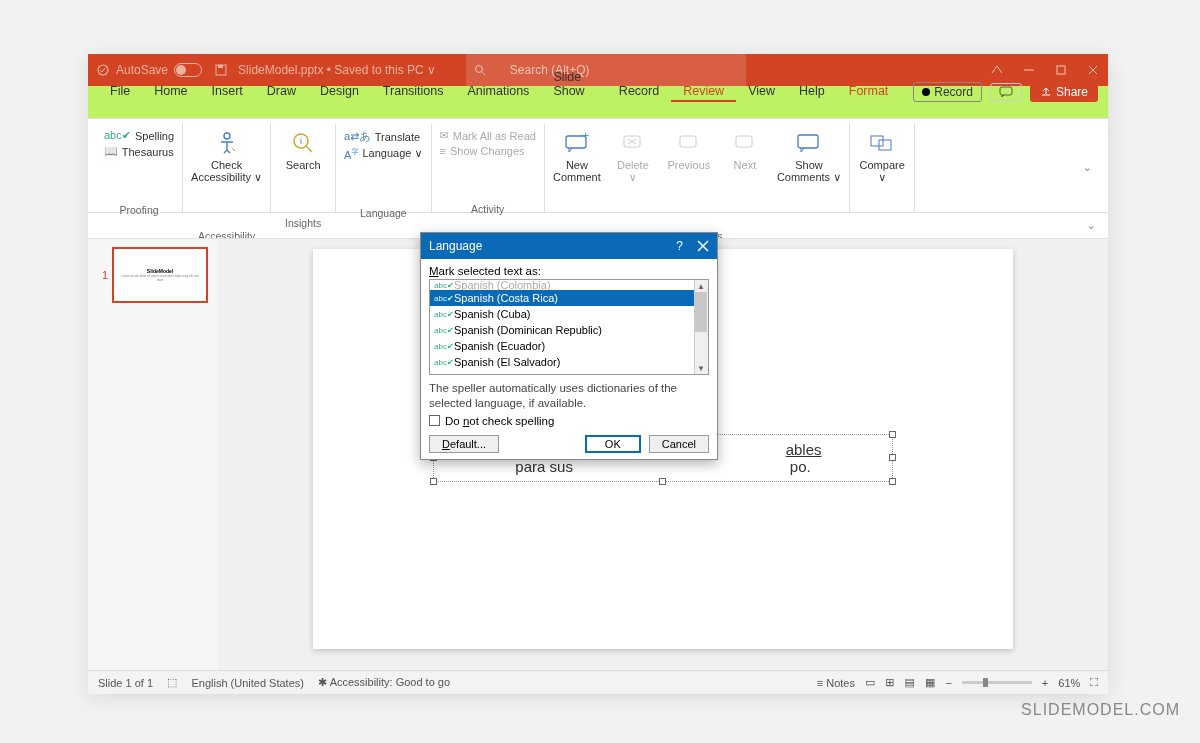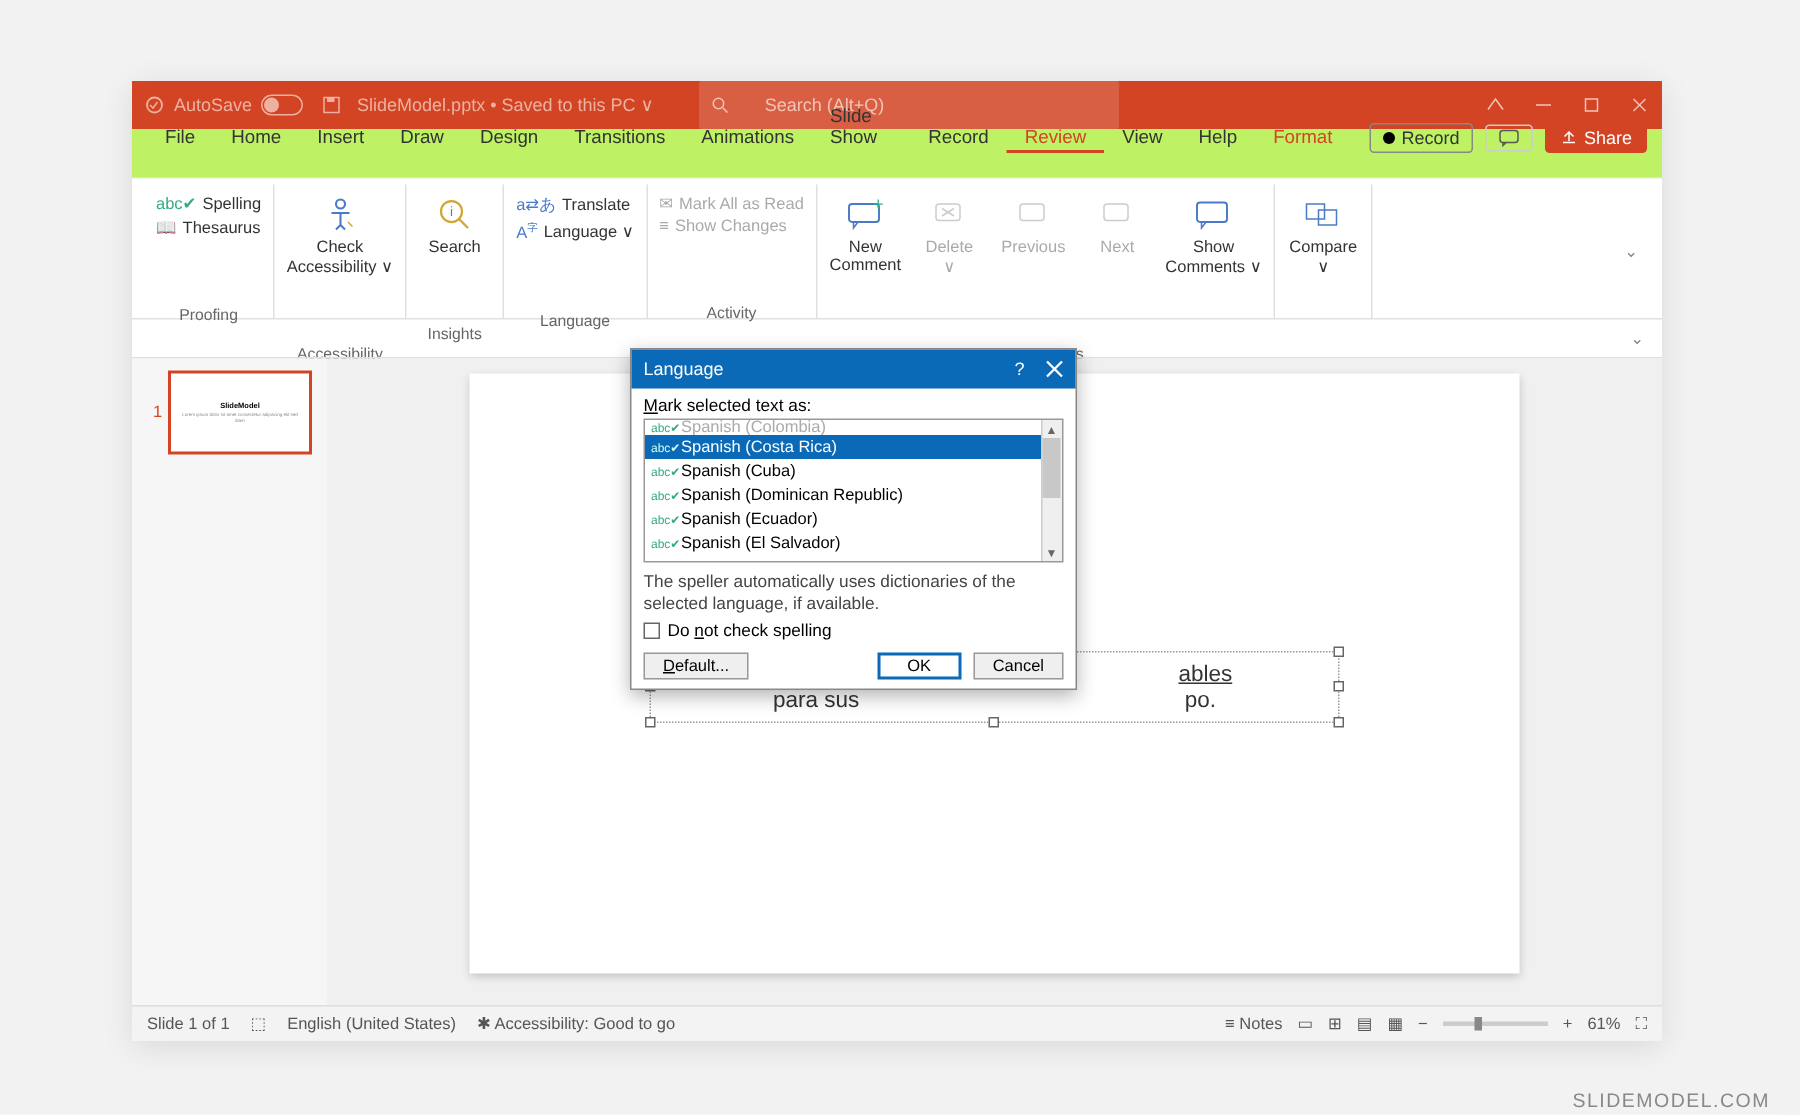--- a/index.html
+++ b/index.html
@@ -40,21 +40,21 @@
   .thumb .t1{font-size:5px;font-weight:bold;}
   .thumb .t2{font-size:3px;color:#888;text-align:center;padding:0 4px;}
   .canvas-area{flex:1;display:flex;align-items:flex-start;justify-content:center;padding:10px;}
   .slide{width:700px;height:400px;background:#fff;box-shadow:0 2px 6px rgba(0,0,0,0.2);position:relative;}
   .textbox{position:absolute;left:120px;top:185px;width:460px;border:1px dotted #999;padding:6px;font-size:15px;color:#333;text-align:center;}
   .handle{width:7px;height:7px;background:#fff;border:1px solid #666;position:absolute;}
   .statusbar{height:24px;background:#f3f3f3;border-top:1px solid #ddd;display:flex;align-items:center;font-size:11px;color:#555;padding:0 10px;gap:14px;}
   .statusbar .right{margin-left:auto;display:flex;align-items:center;gap:10px;}
   .zoom-slider{width:70px;height:3px;background:#ccc;position:relative;}
   .zoom-slider::after{content:"";position:absolute;left:30%;top:-3px;width:5px;height:9px;background:#888;}
-  .watermark{position:absolute;right:20px;bottom:2px;font-size:13px;color:#888;letter-spacing:1px;}
+  .watermark{position:absolute;right:20px;bottom:24px;font-size:16px;color:#888;letter-spacing:1px;}
   
   .dialog{position:absolute;left:420px;top:232px;width:298px;background:#fff;border:1px solid #888;box-shadow:0 4px 12px rgba(0,0,0,0.3);font-size:11.5px;}
   .dlg-title{background:#0b6ab8;color:#fff;height:26px;display:flex;align-items:center;padding:0 8px;font-size:12px;}
   .dlg-title .r{margin-left:auto;display:flex;gap:14px;align-items:center;}
   .dlg-body{padding:6px 8px;}
   .listbox{border:1px solid #999;height:96px;position:relative;margin-top:2px;margin-bottom:6px;}
   .listbox .row{height:16px;display:flex;align-items:center;padding-left:4px;gap:4px;font-size:11px;}
   .listbox .row.sel{background:#0b6ab8;color:#fff;}
   .listbox .row.cut{height:10px;overflow:hidden;color:#aaa;}
   .listbox .abc{font-size:8px;color:#3a8;width:16px;text-align:center;}

